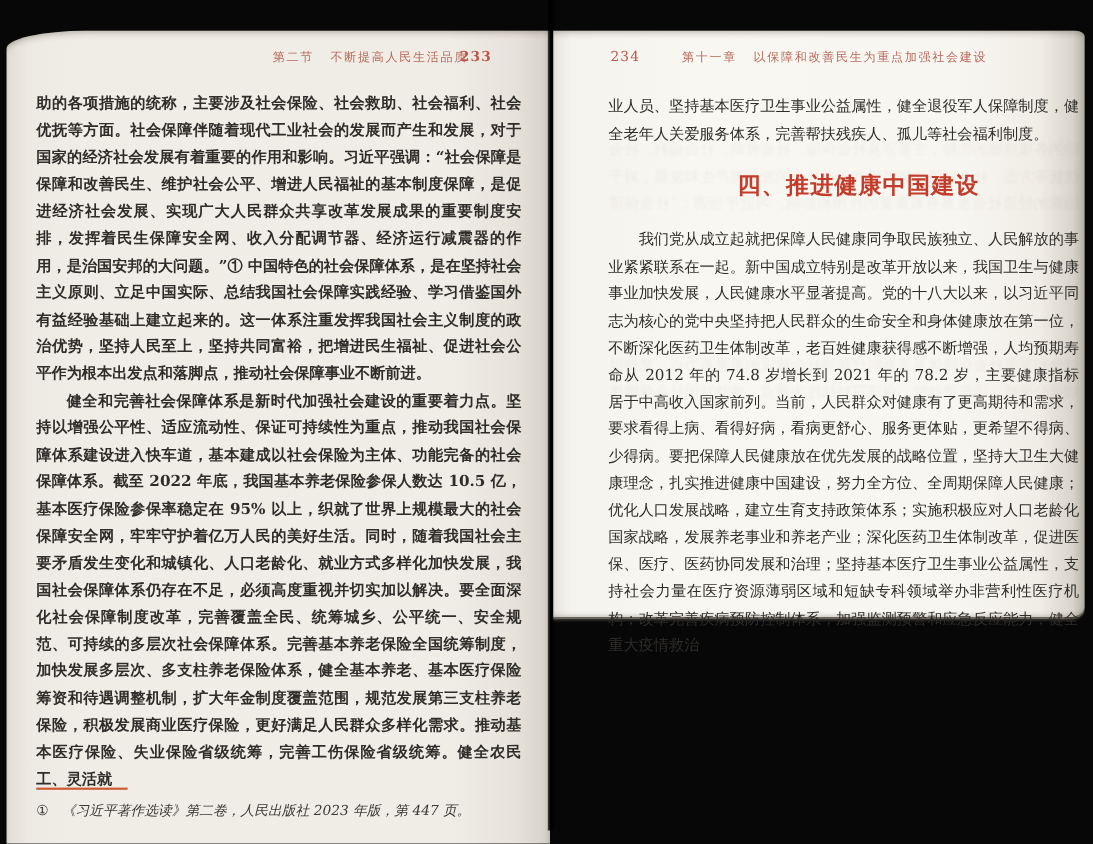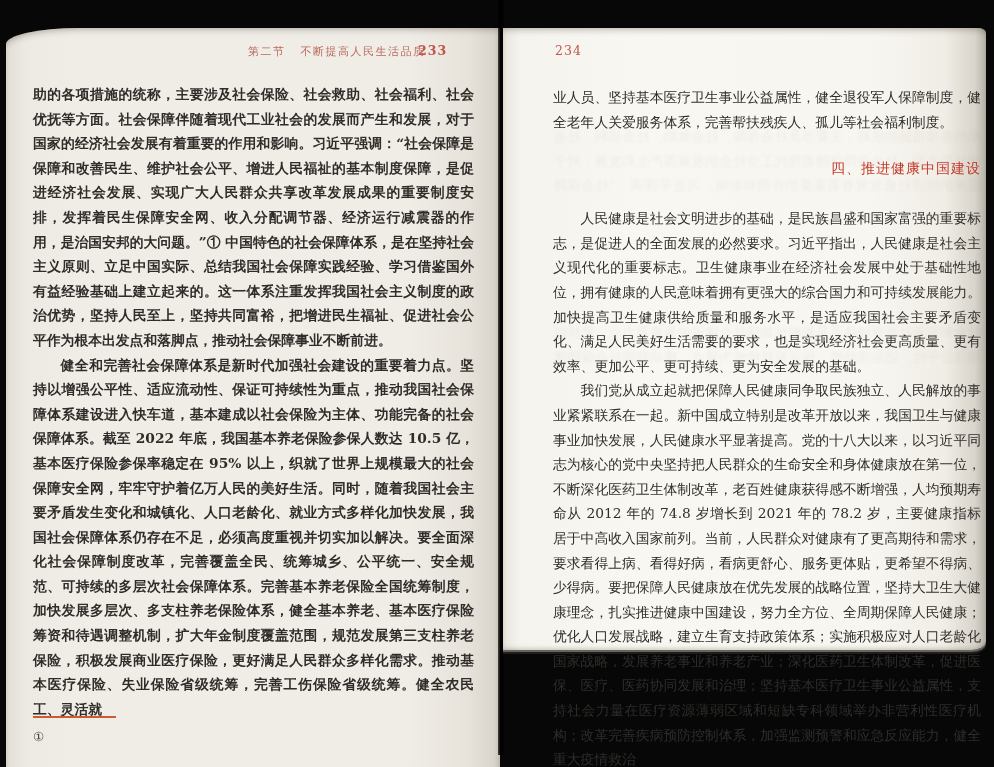--- a/index.html
+++ b/index.html
@@ -3,40 +3,40 @@
 <meta charset="utf-8">
 <style>
   html,body{margin:0;padding:0;background:#060606;}
   .spread{position:relative;width:994px;height:767px;background:#070707;overflow:hidden;
           font-family:"DejaVu Serif",serif;}
   .page{position:absolute;top:0;box-shadow:inset 0 5px 7px -4px rgba(55,45,35,.38),
         inset 0 -4px 5px -3px rgba(55,45,35,.28),0 2px 0 rgba(165,158,146,.55),0 4px 0 rgba(90,85,78,.3);margin-top:28px;}
   .page.left{left:6px;width:494px;height:749px;
     background:linear-gradient(90deg,#e2ded7 0,#edeae3 20px,#f0ede7 70px,#f0ede7 400px,#e7e3db 462px,#d9d5cc 487px,#c9c5bb 494px);
     border-top-left-radius:72px 16px;border-bottom-left-radius:12px 9px;}
-  .page.right{left:503px;width:483px;height:622px;
+  .page.right{left:503px;width:483px;height:533px;
     background:linear-gradient(90deg,#e7e4dd 0,#f5f3ee 16px,#f9f7f2 130px,#f8f6f1 370px,#f0ede6 442px,#d8d4cb 472px,#b7b3a9 483px);
     border-top-right-radius:8px 5px;border-bottom-right-radius:14px 9px;}
   .running-header{position:absolute;top:16px;left:0;width:100%;height:18px;
     font-size:11px;color:#b96a5c;letter-spacing:1.5px;}
   .running-header .label{margin-right:10px;}
   .hgroup{position:absolute;white-space:nowrap;}
   .folio{position:absolute;font-size:12.5px;letter-spacing:1px;color:#c0564a;}
   .page.left .hgroup{left:242px;}
   .page.left .folio{left:412px;top:-1px;font-weight:bold;}
   .page.right .hgroup{left:117px;}
   .page.right .folio{left:52px;top:-1px;}
   .body{position:absolute;font-size:13.8px;line-height:24.6px;color:#2f2d2a;
         text-align:justify;letter-spacing:0;}
   .page.left .body{left:27px;top:54px;width:441px;font-weight:bold;}
   .page.right .body{left:50px;top:57px;width:428px;}
   .para{margin:0;}
   .para.indent{text-indent:2em;}
-  h3.section-heading{margin:22px 0 26px 0;padding-left:27px;font-size:14px;line-height:24px;
-      color:#c33b2a;font-weight:normal;font-family:"DejaVu Sans",sans-serif;letter-spacing:1px;text-align:right;}
+  h3.section-heading{margin:22px 0 26px 0;padding-left:27px;font-size:21px;line-height:24px;
+      color:#c33b2a;font-weight:bold;font-family:"DejaVu Sans",sans-serif;letter-spacing:1px;text-align:center;}
   .footnote-rule{position:absolute;left:27px;top:688px;width:83px;height:0;
       border-top:2px solid #cc5b33;}
   .footnote{position:absolute;left:27px;top:699px;width:441px;font-size:12.5px;line-height:19px;
       color:#3a3733;font-style:italic;display:flex;}
   .footnote .marker{flex:0 0 auto;margin-right:12px;font-style:normal;}
   .ghost{position:absolute;transform:scaleX(-1);filter:blur(1.2px);opacity:.06;color:#5f5446;
       font-size:13.8px;line-height:24.6px;overflow:hidden;text-align:justify;pointer-events:none;}
   .ghost.g1{left:50px;top:96px;width:428px;height:76px;}
   .ghost.g2{left:50px;top:292px;width:428px;height:52px;}
   .gutter{position:absolute;left:498px;top:0;width:6px;height:755px;
@@ -57,35 +57,39 @@
     </div>
 
     <div class="body">
       <p class="para">助的各项措施的统称，主要涉及社会保险、社会救助、社会福利、社会优抚等方面。社会保障伴随着现代工业社会的发展而产生和发展，对于国家的经济社会发展有着重要的作用和影响。习近平强调：“社会保障是保障和改善民生、维护社会公平、增进人民福祉的基本制度保障，是促进经济社会发展、实现广大人民群众共享改革发展成果的重要制度安排，发挥着民生保障安全网、收入分配调节器、经济运行减震器的作用，是治国安邦的大问题。”① 中国特色的社会保障体系，是在坚持社会主义原则、立足中国实际、总结我国社会保障实践经验、学习借鉴国外有益经验基础上建立起来的。这一体系注重发挥我国社会主义制度的政治优势，坚持人民至上，坚持共同富裕，把增进民生福祉、促进社会公平作为根本出发点和落脚点，推动社会保障事业不断前进。</p>
       <p class="para indent">健全和完善社会保障体系是新时代加强社会建设的重要着力点。坚持以增强公平性、适应流动性、保证可持续性为重点，推动我国社会保障体系建设进入快车道，基本建成以社会保险为主体、功能完备的社会保障体系。截至 2022 年底，我国基本养老保险参保人数达 10.5 亿，基本医疗保险参保率稳定在 95% 以上，织就了世界上规模最大的社会保障安全网，牢牢守护着亿万人民的美好生活。同时，随着我国社会主要矛盾发生变化和城镇化、人口老龄化、就业方式多样化加快发展，我国社会保障体系仍存在不足，必须高度重视并切实加以解决。要全面深化社会保障制度改革，完善覆盖全民、统筹城乡、公平统一、安全规范、可持续的多层次社会保障体系。完善基本养老保险全国统筹制度，加快发展多层次、多支柱养老保险体系，健全基本养老、基本医疗保险筹资和待遇调整机制，扩大年金制度覆盖范围，规范发展第三支柱养老保险，积极发展商业医疗保险，更好满足人民群众多样化需求。推动基本医疗保险、失业保险省级统筹，完善工伤保险省级统筹。健全农民工、灵活就</p>
     </div>
 
     <div class="footnote-rule"></div>
     <div class="footnote">
       <span class="marker">①</span>
+      <span>《习近平著作选读》第二卷，人民出版社 2023 年版，第 447 页。</span>
     </div>
   </div>
 
   <div class="gutter"></div>
 
   <div class="page right">
 
     <div class="ghost g1">助的各项措施的统称，主要涉及社会保险、社会救助、社会福利、社会优抚等方面。社会保障伴随着现代工业社会的发展而产生和发展，对于国家的经济社会发展有着重要的作用和影响。习近平强调：“社会保障是保障和改善民生、维护社会公平、增进人民福祉的基本制度保障，是促进经济社会发展、实现广大人民群众共享改革发展成果的重要制度安排，发挥着民生保障安全网、收入分配调节器、经济运行减震器的作用，是治国安邦的大问题。”① 中国特色的社会保障体系，是在坚持社会主义原则、立足中国实际、总结我国社会保障实践经验、学习借鉴国外有益经验基础上建立起来的。这一体系注重发挥我国社会主义制度的政治优势，坚持人民至上，坚持共同富裕，把增进民生福祉、促进社会公平作为根本出发点和落脚点，推动社会保障事业不断前进。</div>
     <div class="ghost g2">健全和完善社会保障体系是新时代加强社会建设的重要着力点。坚持以增强公平性、适应流动性、保证可持续性为重点，推动我国社会保障体系建设进入快车道，基本建成以社会保险为主体、功能完备的社会保障体系。截至 2022 年底，我国基本养老保险参保人数达 10.5 亿，基本医疗保险参保率稳定在 95% 以上，织就了世界上规模最大的社会保障安全网，牢牢守护着亿万人民的美好生活。同时，随着我国社会主要矛盾发生变化和城镇化、人口老龄化、就业方式多样化加快发展，我国社会保障体系仍存在不足，必须高度重视并切实加以解决。要全面深化社会保障制度改革，完善覆盖全民、统筹城乡、公平统一、安全规范、可持续的多层次社会保障体系。完善基本养老保险全国统筹制度，加快发展多层次、多支柱养老保险体系，健全基本养老、基本医疗保险筹资和待遇调整机制，扩大年金制度覆盖范围，规范发展第三支柱养老保险，积极发展商业医疗保险，更好满足人民群众多样化需求。推动基本医疗保险、失业保险省级统筹，完善工伤保险省级统筹。健全农民工、灵活就</div>
 
     <div class="running-header">
       <span class="folio">234</span>
+      <span class="hgroup">
+        <span class="label">第十一章</span>
+        <span>以保障和改善民生为重点加强社会建设</span>
+      </span>
     </div>
 
     <div class="body">
       <p class="para">业人员、坚持基本医疗卫生事业公益属性，健全退役军人保障制度，健全老年人关爱服务体系，完善帮扶残疾人、孤儿等社会福利制度。</p>
       <h3 class="section-heading">四、推进健康中国建设</h3>
-      <p class="para indent">人民健康是社会文明进步的基础，是民族昌盛和国家富强的重要标志，是促进人的全面发展的必然要求。习近平指出，人民健康是社会主义现代化的重要标志。卫生健康事业在经济社会发展中处于基础性地位，拥有健康的人民意味着拥有更强大的综合国力和可持续发展能力。加快提高卫生健康供给质量和服务水平，是适应我国社会主要矛盾变化、满足人民美好生活需要的要求，也是实现经济社会更高质量、更有效率、更加公平、更可持续、更为安全发展的基础。</p>
       <p class="para indent">我们党从成立起就把保障人民健康同争取民族独立、人民解放的事业紧紧联系在一起。新中国成立特别是改革开放以来，我国卫生与健康事业加快发展，人民健康水平显著提高。党的十八大以来，以习近平同志为核心的党中央坚持把人民群众的生命安全和身体健康放在第一位，不断深化医药卫生体制改革，老百姓健康获得感不断增强，人均预期寿命从 2012 年的 74.8 岁增长到 2021 年的 78.2 岁，主要健康指标居于中高收入国家前列。当前，人民群众对健康有了更高期待和需求，要求看得上病、看得好病，看病更舒心、服务更体贴，更希望不得病、少得病。要把保障人民健康放在优先发展的战略位置，坚持大卫生大健康理念，扎实推进健康中国建设，努力全方位、全周期保障人民健康；优化人口发展战略，建立生育支持政策体系；实施积极应对人口老龄化国家战略，发展养老事业和养老产业；深化医药卫生体制改革，促进医保、医疗、医药协同发展和治理；坚持基本医疗卫生事业公益属性，支持社会力量在医疗资源薄弱区域和短缺专科领域举办非营利性医疗机构；改革完善疾病预防控制体系，加强监测预警和应急反应能力，健全重大疫情救治</p>
     </div>
   </div>
 
 </div>
 
 </body></html>

